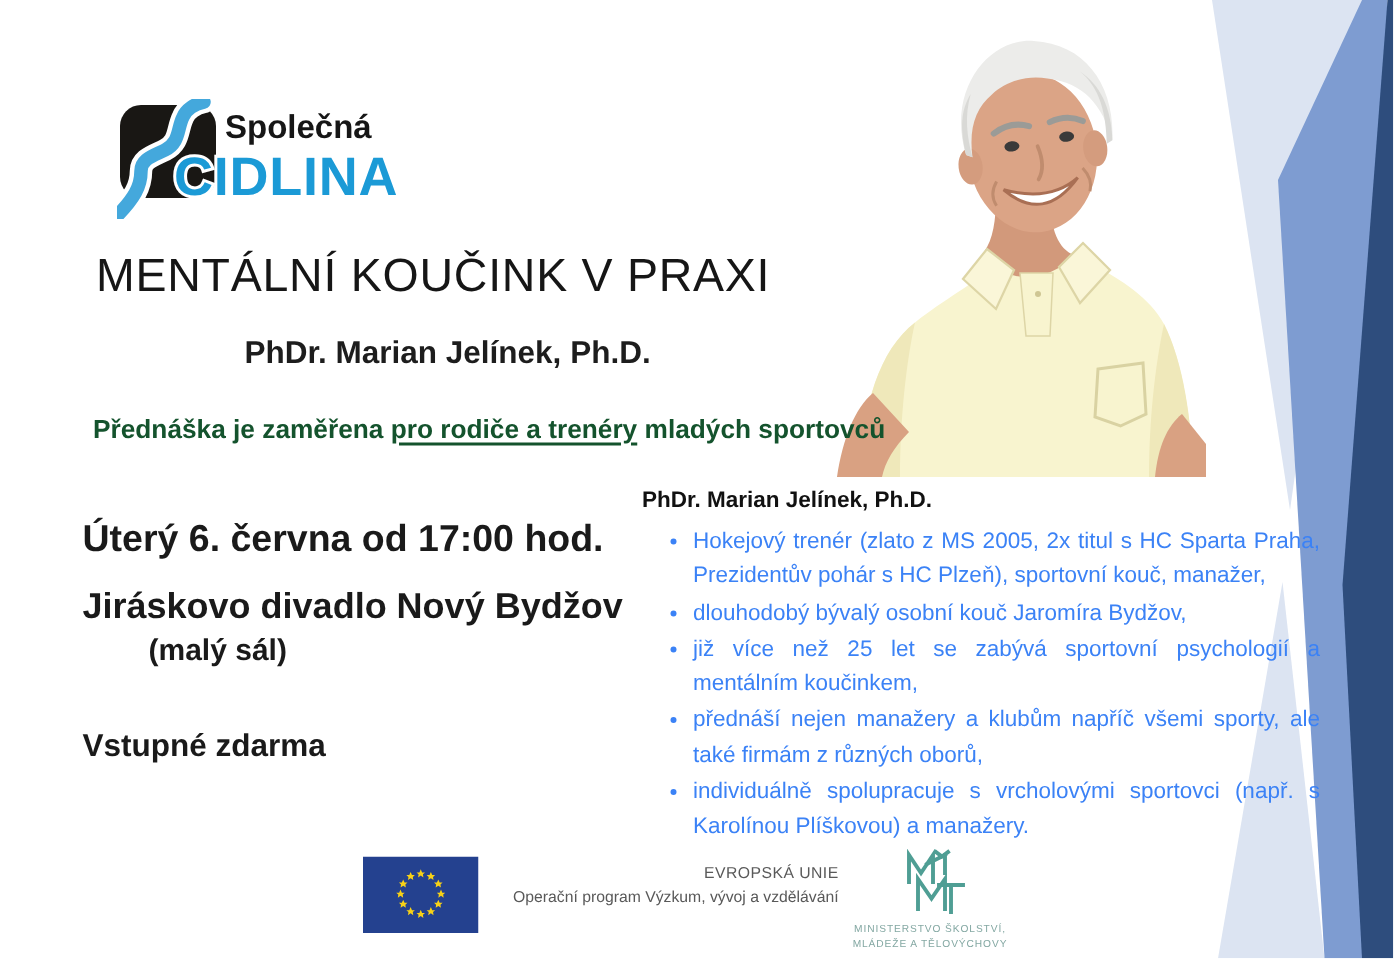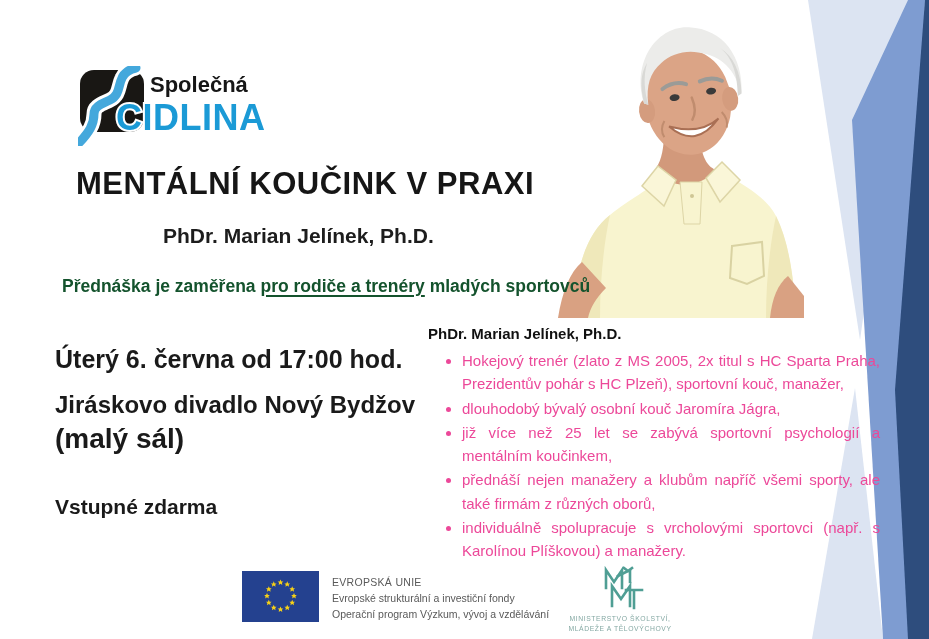--- a/index.html
+++ b/index.html
@@ -7,44 +7,44 @@
           font-family:"Liberation Sans","DejaVu Sans",sans-serif;color:#1a1a1a;}
   .abs{position:absolute;}
 
   
   .deco{right:0;top:0;}
 
   
   .logo{left:78px;top:66px;}
 
   
-  .title{left:64px;top:166px;font-size:31px;font-weight:700;letter-spacing:0.5px;color:#161616;white-space:nowrap;margin-left:12px;}
+  .title{left:64px;top:166px;font-size:31px;font-weight:400;letter-spacing:0.5px;color:#161616;white-space:nowrap;}
   .subtitle{left:163px;top:224px;font-size:21px;font-weight:700;color:#1d1d1d;white-space:nowrap;}
   .tagline{left:62px;top:276px;font-size:17.5px;font-weight:700;color:#14532d;white-space:nowrap;}
   .tagline .u{text-decoration:underline;text-underline-offset:3px;text-decoration-thickness:2px;}
 
   
   .event{left:55px;top:345px;width:372px;}
   .event .dt{font-size:25px;font-weight:800;margin-bottom:17px;white-space:nowrap;}
   .event .venue{font-size:24px;font-weight:800;margin-bottom:4px;white-space:nowrap;}
-  .event .room{font-size:28px;font-weight:800;margin-bottom:40px;}
+  .event .room{font-size:20px;font-weight:800;margin-bottom:40px;margin-left:44px;}
   .event .adm{font-size:21px;font-weight:800;text-align:left;width:330px;}
 
   
   .speaker{left:428px;top:325px;width:452px;}
   .speaker h3{margin:0 0 7px 0;font-size:15px;font-weight:700;color:#111;}
   .speaker ul{margin:0;padding:0 0 0 34px;list-style:disc;}
-  .speaker li{font-size:15px;line-height:1.55;text-align:justify;margin:0 0 1px 0;color:#ec4899;}
+  .speaker li{font-size:15px;line-height:1.55;text-align:justify;margin:0 0 1px 0;color:#3b82f6;}
 
   
   .photo{left:556px;top:20px;}
 
   
   .euflag{left:242px;top:571px;}
-  .eutext{left:332px;top:575px;font-size:10.5px;line-height:1.5;color:#595959;}
+  .eutext{left:342px;top:575px;font-size:10.5px;line-height:1.5;color:#595959;text-align:right;}
   .eutext .l1{letter-spacing:0.3px;}
   .msmt{left:545px;top:566px;width:150px;text-align:center;}
   .msmt .caption{font-size:6.8px;letter-spacing:0.6px;color:#84a8a3;line-height:1.5;}
 </style>
 </head>
 <body>
 
 <div class="poster">
 
   <svg class="abs deco" width="140" height="639" viewBox="0 0 140 639" aria-hidden="true">
@@ -114,21 +114,21 @@
     <div class="dt">Úterý 6. června od 17:00 hod.</div>
     <div class="venue">Jiráskovo divadlo Nový Bydžov</div>
     <div class="room">(malý sál)</div>
     <div class="adm">Vstupné zdarma</div>
   </div>
 
   <div class="abs speaker">
     <h3>PhDr. Marian Jelínek, Ph.D.</h3>
     <ul>
       <li>Hokejový trenér (zlato z MS 2005, 2x titul s HC Sparta Praha, Prezidentův pohár s HC Plzeň), sportovní kouč, manažer,</li>
-      <li>dlouhodobý bývalý osobní kouč Jaromíra Jágra,</li>
+      <li>dlouhodobý bývalý osobní kouč Jaromíra Bydžov,</li>
       <li>již více než 25 let se zabývá sportovní psychologií a mentálním koučinkem,</li>
       <li>přednáší nejen manažery a klubům napříč všemi sporty, ale také firmám z různých oborů,</li>
       <li>individuálně spolupracuje s vrcholovými sportovci (např. s Karolínou Plíškovou) a manažery.</li>
     </ul>
   </div>
 
   <svg class="abs euflag" width="77" height="51" viewBox="0 0 77 51">
     <defs>
       <symbol id="st" viewBox="-3 -3 6 6" overflow="visible">
         <polygon points="0,-3 0.9,-0.9 2.85,-0.9 1.45,0.35 1.76,2.43 0,1.2 -1.76,2.43 -1.45,0.35 -2.85,-0.9 -0.9,-0.9" fill="#f7d117"></polygon>
@@ -144,21 +144,20 @@
     <use href="#st" x="38.5" y="38.5" width="0" height="0"></use>
     <use href="#st" x="31.75" y="36.7" width="0" height="0"></use>
     <use href="#st" x="26.8" y="31.75" width="0" height="0"></use>
     <use href="#st" x="25" y="25" width="0" height="0"></use>
     <use href="#st" x="26.8" y="18.25" width="0" height="0"></use>
     <use href="#st" x="31.75" y="13.3" width="0" height="0"></use>
   </svg>
 
   <div class="abs eutext">
     <div class="l1">EVROPSKÁ UNIE</div>
-    <div>Evropské strukturální a investiční fondy</div>
     <div>Operační program Výzkum, vývoj a vzdělávání</div>
   </div>
 
   <div class="abs msmt">
     <svg width="64" height="44" viewBox="0 0 64 44">
       <g fill="none" stroke="#4f9e94" stroke-width="2.6" stroke-linecap="square">
         <path d="M18,22 L18,4 L26,16 L34,4 L34,22"></path>
         <path d="M30,10 L42,4 M42,4 L42,16 M36,2 l4,3 l4,-3"></path>
         <path d="M24,40 L24,20 L33,33 L42,20 L42,40"></path>
         <path d="M38,24 L54,24 M46,24 L46,42"></path>

